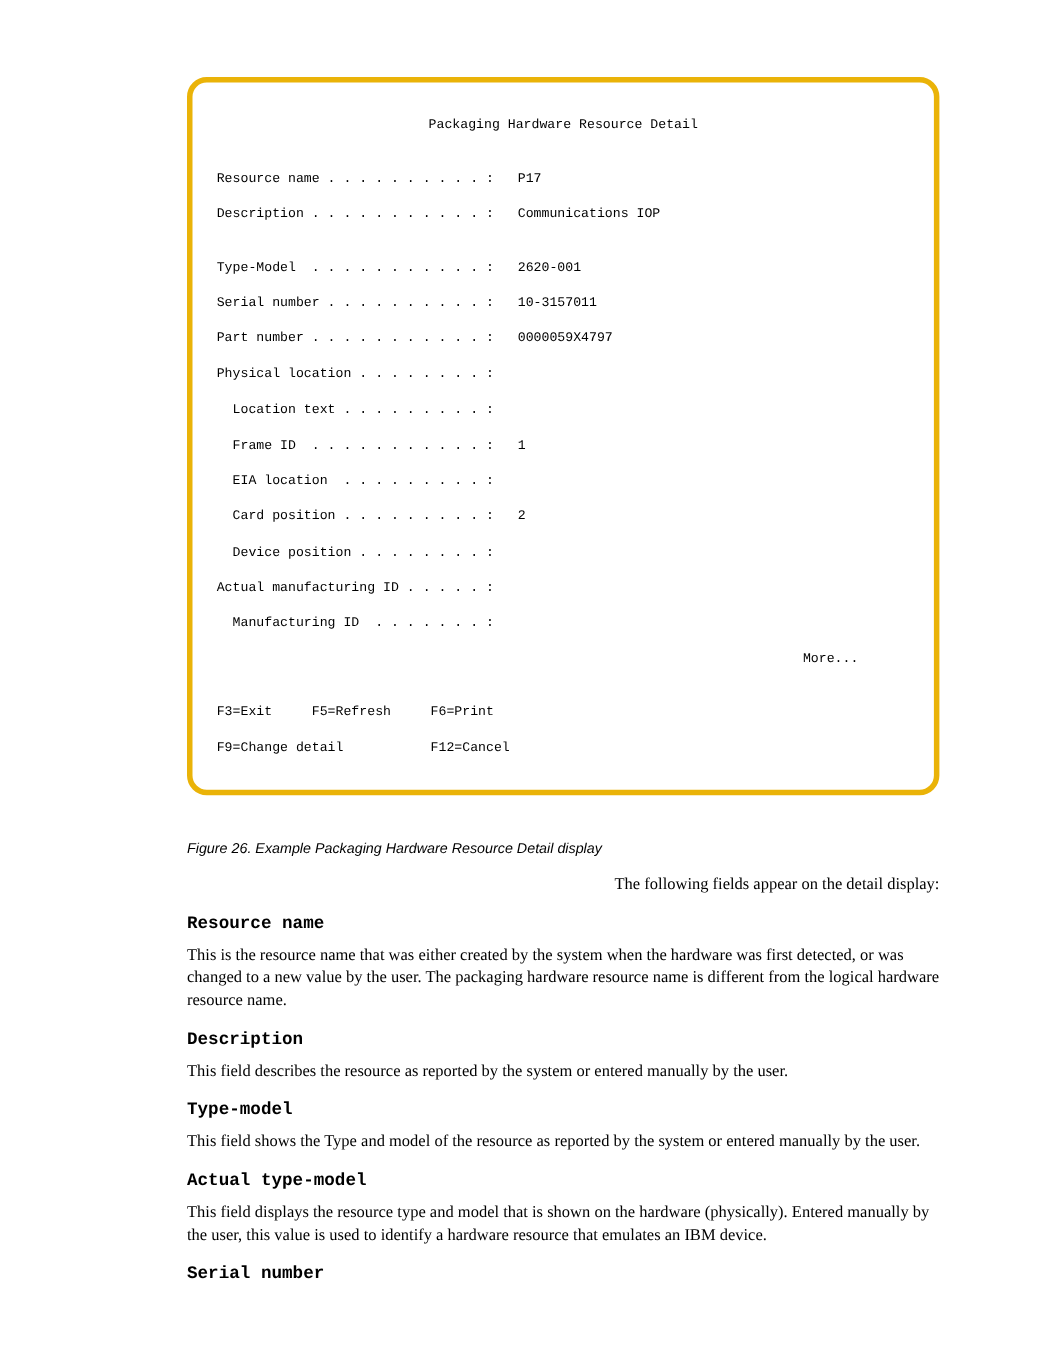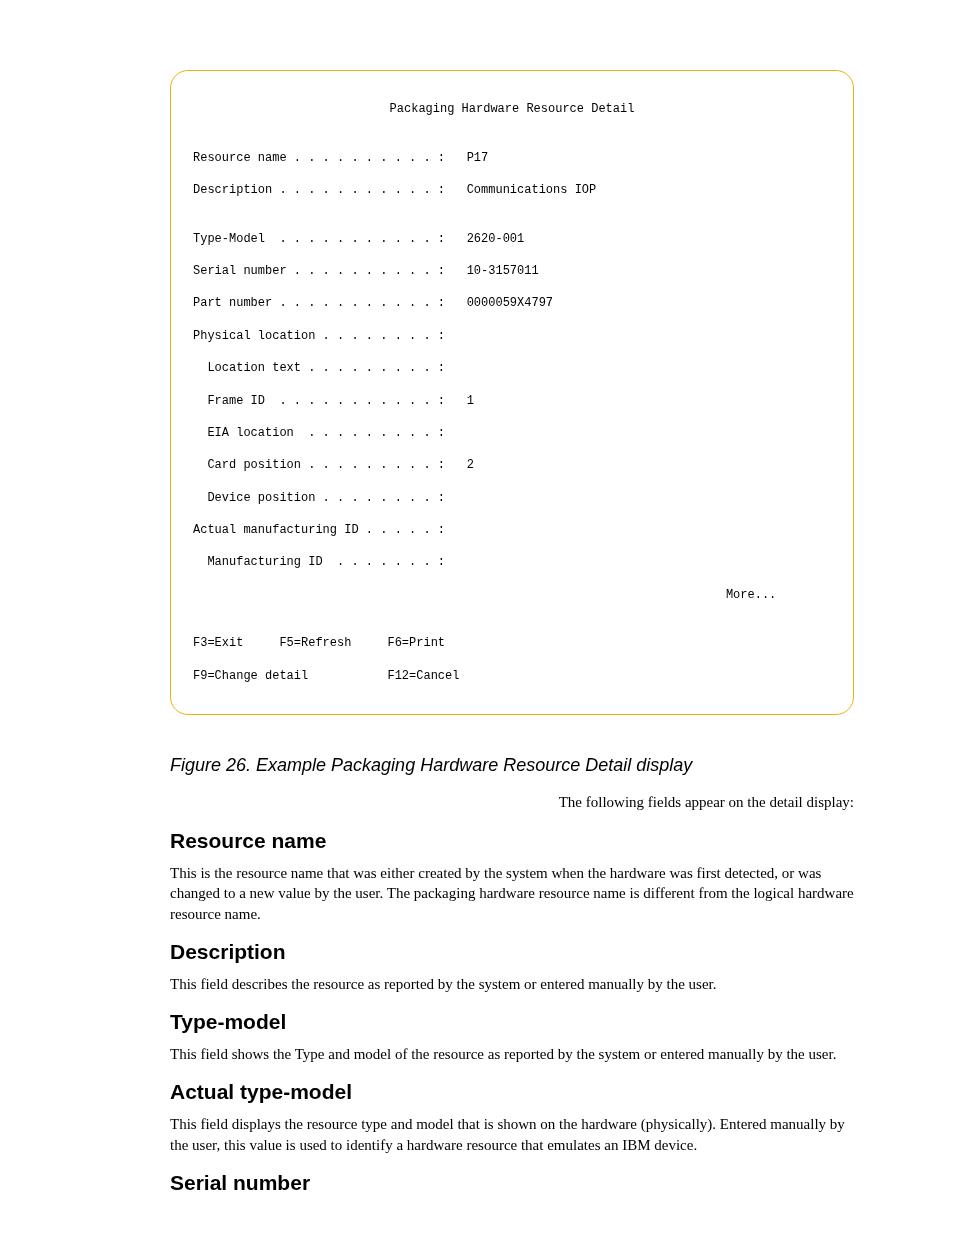--- a/index.html
+++ b/index.html
@@ -7,47 +7,47 @@
     padding: 0;
     background: #fff;
     font-family: Georgia, 'Times New Roman', serif;
     color: #000;
     width: 954px;
   }
   .page {
     padding: 70px 100px 40px 170px;
   }
   .terminal-box {
-    border: 1px solid #eab308;
+    border: 5px solid #eab308;
     border-radius: 18px;
     padding: 14px 22px;
     font-family: 'Courier New', monospace;
     font-size: 12px;
     line-height: 1.35;
     white-space: pre;
     margin-bottom: 40px;
   }
   .term-title {
     text-align: center;
   }
   .figure-caption {
     font-family: Arial, Helvetica, sans-serif;
     font-style: italic;
-    font-size: 18px;
+    font-size: 13px;
     margin-bottom: 18px;
   }
   .intro {
     font-size: 15px;
     margin-bottom: 18px;
     text-align: right;
   }
   .section-head {
-    font-family: Liberation Sans, sans-serif;
+    font-family: Liberation Mono, monospace;
     font-weight: bold;
-    font-size: 21px;
+    font-size: 16px;
     margin-top: 16px;
     margin-bottom: 0;
   }
   .section-body {
     font-size: 15px;
     line-height: 1.35;
     margin-top: 10px;
     margin-bottom: 12px;
   }
 </style>

